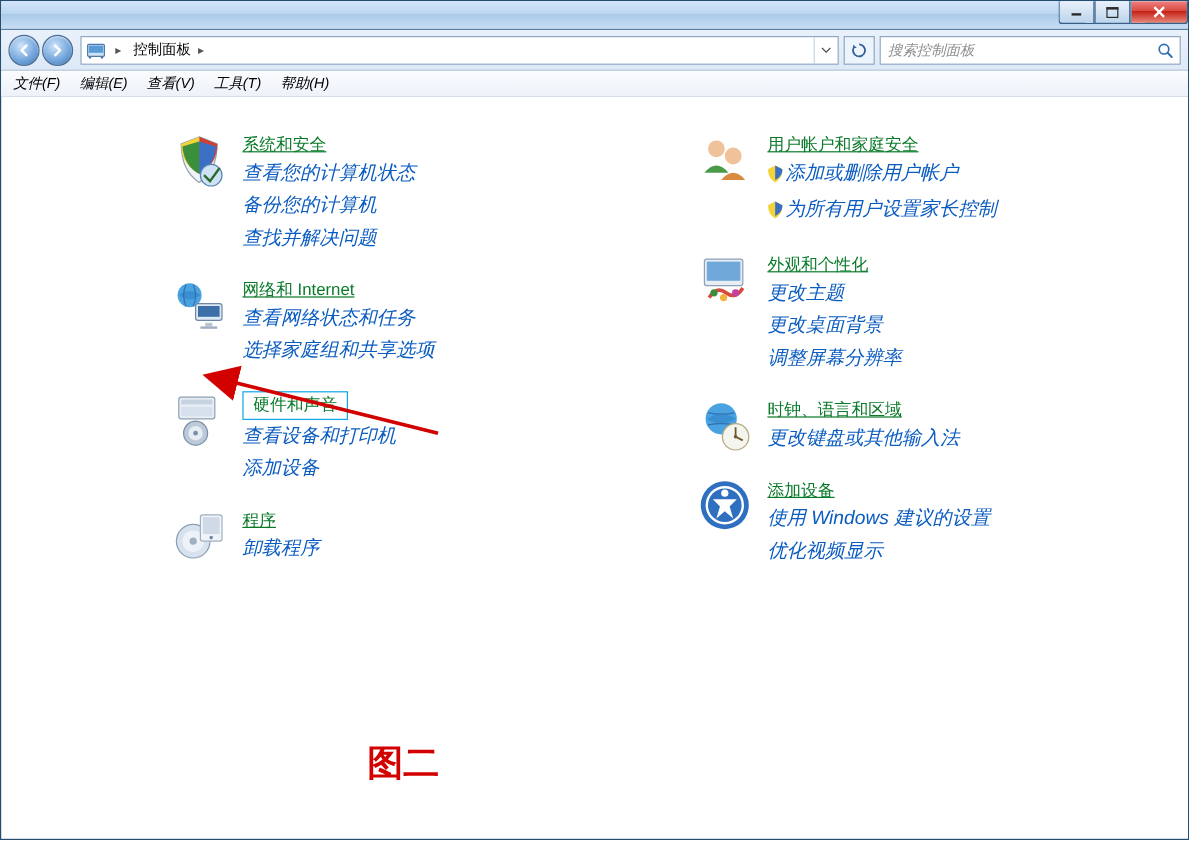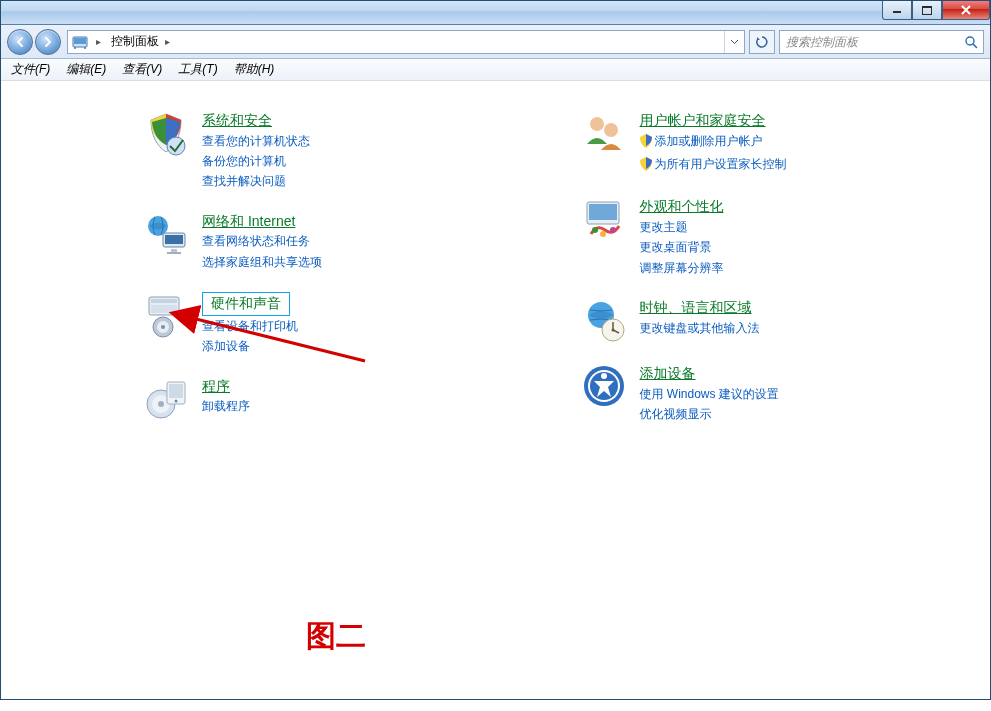--- a/index.html
+++ b/index.html
@@ -20,21 +20,21 @@
   .navbtns { display:flex; }
   .navcircle { width:26px; height:26px; border-radius:50%; background: radial-gradient(circle at 40% 35%, #cfe4fb 0%, #6ea2d9 60%, #3a6ea3 100%); border:1px solid #4d6f93; box-shadow: inset 0 1px 2px rgba(255,255,255,.6); display:flex; align-items:center; justify-content:center; margin-right:2px; }
   .navcircle svg { display:block; }
   .addrbar { flex:1; min-width: 590px; height:24px; background:#fff; border:1px solid #8fa7c2; display:flex; align-items:center; font-size:12px; }
   .addr-icon { width:24px; height:22px; display:flex; align-items:center; justify-content:center; border-right:1px solid transparent; }
   .addr-icon svg { display:block; }
   .addr-text { padding:0 6px; color:#000; flex:1; display:flex; align-items:center; gap:2px; }
   .addr-sep { color:#555; padding:0 4px; font-size:10px; }
   .addr-drop { width:20px; height:22px; display:flex; align-items:center; justify-content:center; border-left:1px solid #c7d4e3; }
   .addr-refresh { width:26px; height:24px; background:#eef4fb; border:1px solid #8fa7c2; display:flex; align-items:center; justify-content:center; }
-  .searchbox { width:205px; height:24px; border:1px solid #8fa7c2; background:#fff; display:flex; align-items:center; }
+  .searchbox { width:251px; height:24px; border:1px solid #8fa7c2; background:#fff; display:flex; align-items:center; }
   .searchbox input { border:none; outline:none; flex:1; padding:0 6px; font-size:12px; font-family:inherit; color:#000; background:transparent; font-style: italic; }
   .searchbox input::placeholder { color:#8c8c8c; font-style: italic; }
   .search-icon { width:24px; display:flex; align-items:center; justify-content:center; }
 
   
   .menubar { height:22px; background: linear-gradient(to bottom,#fafcfe,#edf2f9); border-bottom:1px solid #d6dee8; display:flex; align-items:center; padding:0 2px; font-size:12px;font-style:italic; }
   .menu-item { padding:2px 8px; color:#000; cursor:default; }
 
   
   .content { position:absolute; top:80px; left:1px; right:1px; bottom:1px; background:#fff; padding:28px 28px 8px 140px; }
@@ -44,21 +44,21 @@
   .viewby a { color:#0b5cc0; text-decoration:none; }
   .viewby-arrow { font-size:9px; color:#0b5cc0; }
 
   .cols { display:flex; gap:56px; }
   .col { flex:1; }
   .category { display:flex; gap:12px; margin-bottom:18px; }
   .cat-icon { width:48px; height:48px; flex-shrink:0; display:flex; align-items:center; justify-content:center; }
   .cat-body { padding-top:2px; }
   .cat-title { color:#0a7a2a; font-size:14px; line-height:1.4; }
   .cat-title.hl { border:1px solid #0ea5e9; padding:1px 8px; display:inline-block; }
-  .cat-link { display:block; color:#0b5cc0; font-size:12px; line-height:1.7; text-decoration:none; }
+  .cat-link { display:block; color:#0b5cc0; font-size:16px; line-height:1.7; text-decoration:none;font-style:italic; }
   .shield-badge { display:inline-block; vertical-align:-3px; margin-right:3px; }
 
   
   .annotation-arrow { position:absolute; pointer-events:none; }
   .annotation-label { position:absolute; font-size:30px; font-weight:bold; color:#d30000; }
 
   
   svg { overflow:visible; }
 </style>
 </head>

